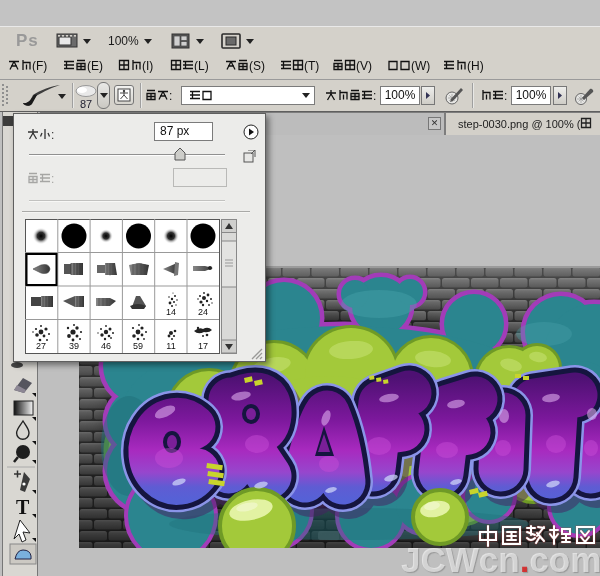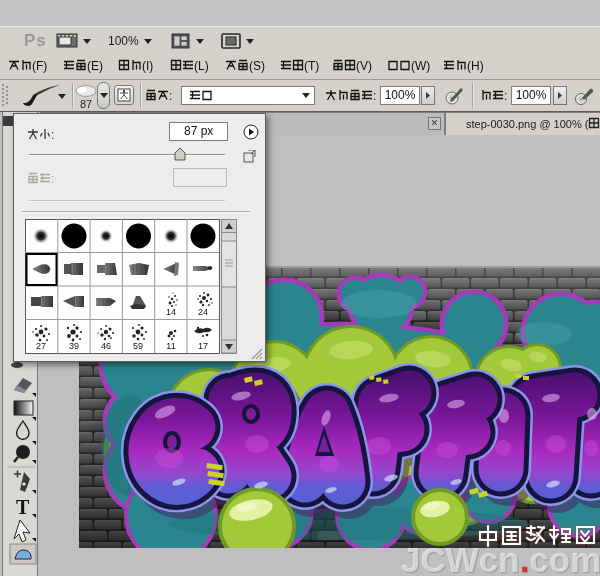--- a/index.html
+++ b/index.html
@@ -4,21 +4,21 @@
 <style>
 html,body{margin:0;padding:0;width:600px;height:576px;overflow:hidden;
  font-family:"Liberation Sans",sans-serif;}
 #app{position:relative;width:600px;height:576px;background:#bfbfbf;}
 .abs{position:absolute;}
 
 #strip{left:0;top:0;width:600px;height:26px;background:#c3c3c3;border-bottom:1px solid #e9e9e9;}
 #appbar{left:0;top:27px;width:600px;height:27px;background:#d4d1ca;}
 #menubar{left:0;top:54px;width:600px;height:25px;background:#d4d1ca;border-bottom:1px solid #9a9a9a;}
 #optbar{left:0;top:80px;width:600px;height:31px;background:#d4d1ca;border-bottom:1px solid #5f5f5f;}
-#ps{left:24px;top:4px;color:#999;font-size:17px;font-weight:bold;letter-spacing:1px;}
+#ps{left:16px;top:4px;color:#999;font-size:17px;font-weight:bold;letter-spacing:1px;}
 .mitem{top:5px;font-size:12px;color:#111;white-space:nowrap;}
 .z{display:inline-block;vertical-align:-1px;}
 .sep{width:1px;background:#9f9f9f;box-shadow:1px 0 0 #e8e8e6;}
 .fld{background:#fff;border:1px solid #7b7b7b;font-size:12px;color:#111;}
 .darr{width:0;height:0;border-left:4px solid transparent;border-right:4px solid transparent;border-top:5px solid #222;}
 
 #toolbar{left:2px;top:112px;width:36px;height:464px;background:#d9d7d2;border-left:1px solid #777;border-right:1px solid #777;box-sizing:border-box;}
 #tbhead{left:3px;top:116px;width:35px;height:10px;background:#3c3c3c;color:#eee;font-size:6px;line-height:10px;text-align:center;}
 
 #tabbar{left:40px;top:112px;width:560px;height:23px;background:#b3b3b3;}
@@ -274,21 +274,21 @@
           <path d="M29 176l4 4v-4z"></path>
   </g>
 </svg>
 </div>
 <div id="tbhead" class="abs">►►</div>
 <div id="tabbar" class="abs"></div>
 <div id="tab1" class="abs">
   <div class="abs" style="left:387px;top:4px;width:13px;height:13px;border:1px solid #777;background:#c6c6c6;box-sizing:border-box;font-size:9px;line-height:11px;text-align:center;color:#333">✕</div>
 </div>
 <div id="tab2" class="abs">
-  <div class="abs" style="left:20px;top:4px;white-space:nowrap">step-0030.png @ 100% (<svg class="z" width="12" height="12" style="color:#222">
+  <div class="abs" style="left:12px;top:4px;white-space:nowrap">step-0030.png @ 100% (<svg class="z" width="12" height="12" style="color:#222">
           <use href="#h1"></use>
         </svg></div>
 </div>
 <div id="canvas" class="abs"></div>
 <svg id="art" class="abs" width="521" height="282" viewBox="0 0 521 282">
 <defs>
   <filter id="bl" x="-20%" y="-20%" width="140%" height="140%">
           <feGaussianBlur stdDeviation="9"></feGaussianBlur>
         </filter>
   <linearGradient id="bg1" x1="0" y1="0" x2="0" y2="1">
@@ -518,21 +518,21 @@
   <rect x="436" y="108" width="6" height="4"></rect>
         <rect x="444" y="110" width="6" height="4"></rect>
 </g>
 </svg>
 <div id="panel" class="abs">
   <div class="abs mitem" style="left:13px;top:14px;color:#333"><svg class="z" width="12" height="12">
           <use href="#h7"></use>
         </svg><svg class="z" width="12" height="12">
           <use href="#h8"></use>
         </svg>:</div>
-  <div class="abs fld" style="left:155px;top:8px;width:59px;height:19px;box-sizing:border-box;line-height:17px;padding-left:14px">87 px</div>
+  <div class="abs fld" style="left:140px;top:8px;width:59px;height:19px;box-sizing:border-box;line-height:17px;padding-left:5px">87 px</div>
   <svg class="abs" style="left:229px;top:10px" width="16" height="16" viewBox="0 0 16 16">
         <circle cx="8" cy="8" r="7" fill="#fdfdfd" stroke="#222"></circle>
         <path d="M6 4.5 11 8 6 11.5z" fill="#111"></path>
       </svg>
 
   <div class="abs" style="left:15px;top:40px;width:196px;height:1px;background:#909090;border-bottom:1px solid #fdfdfd"></div>
   <svg class="abs" style="left:160px;top:34px" width="12" height="13" viewBox="0 0 12 13">
         <path d="M6 0 11 5v7H1V5z" fill="#cdcdc9" stroke="#555"></path>
       </svg>
   <svg class="abs" style="left:229px;top:36px" width="13" height="13" viewBox="0 0 13 13">

